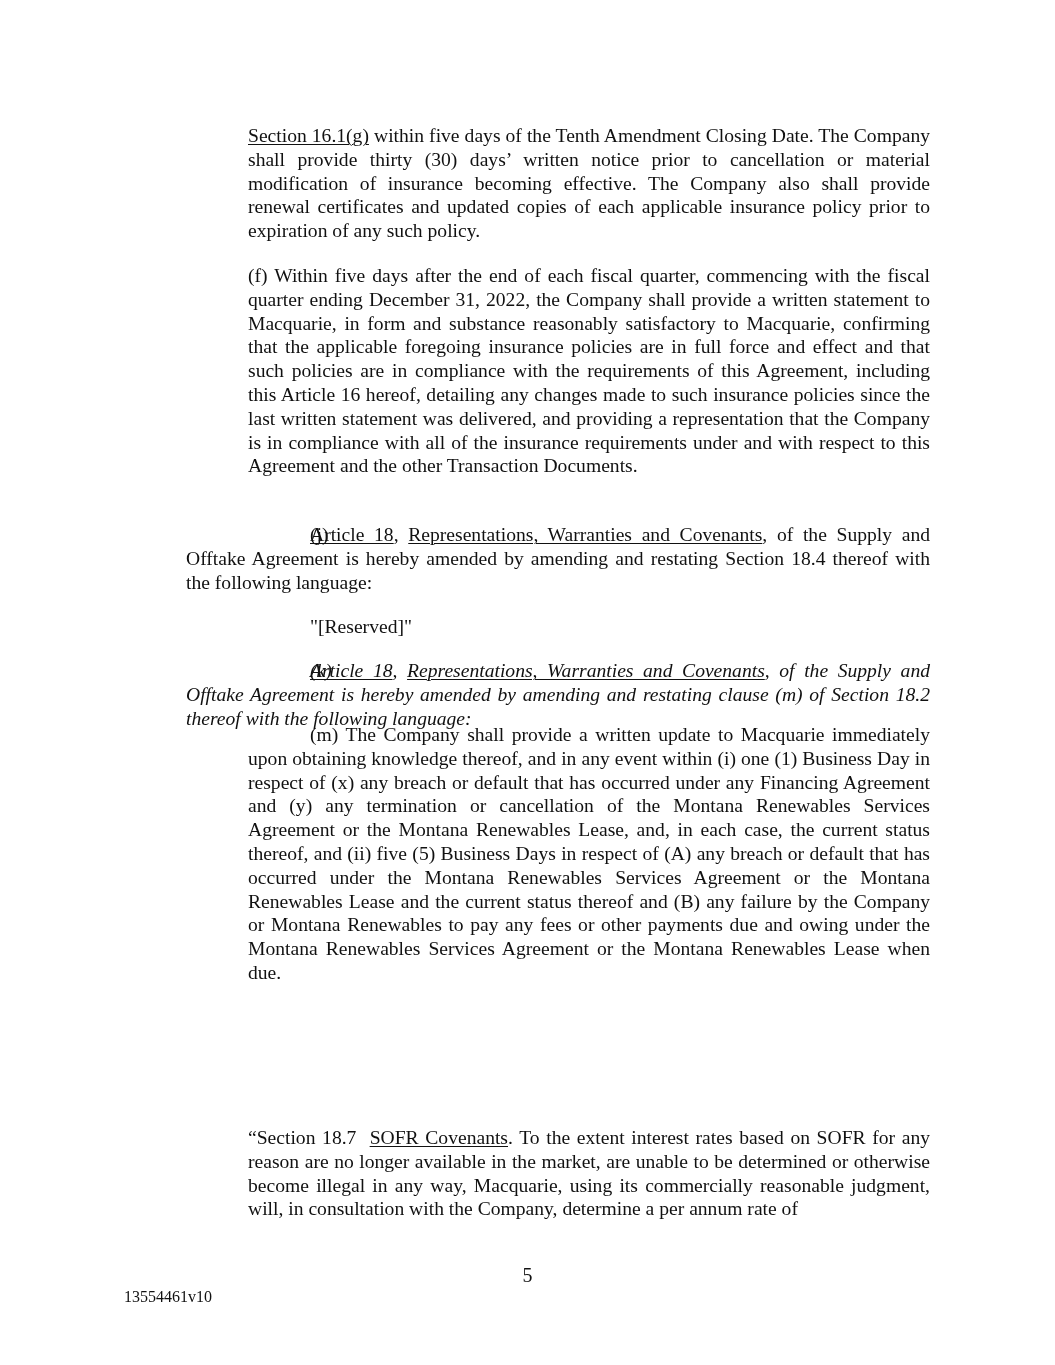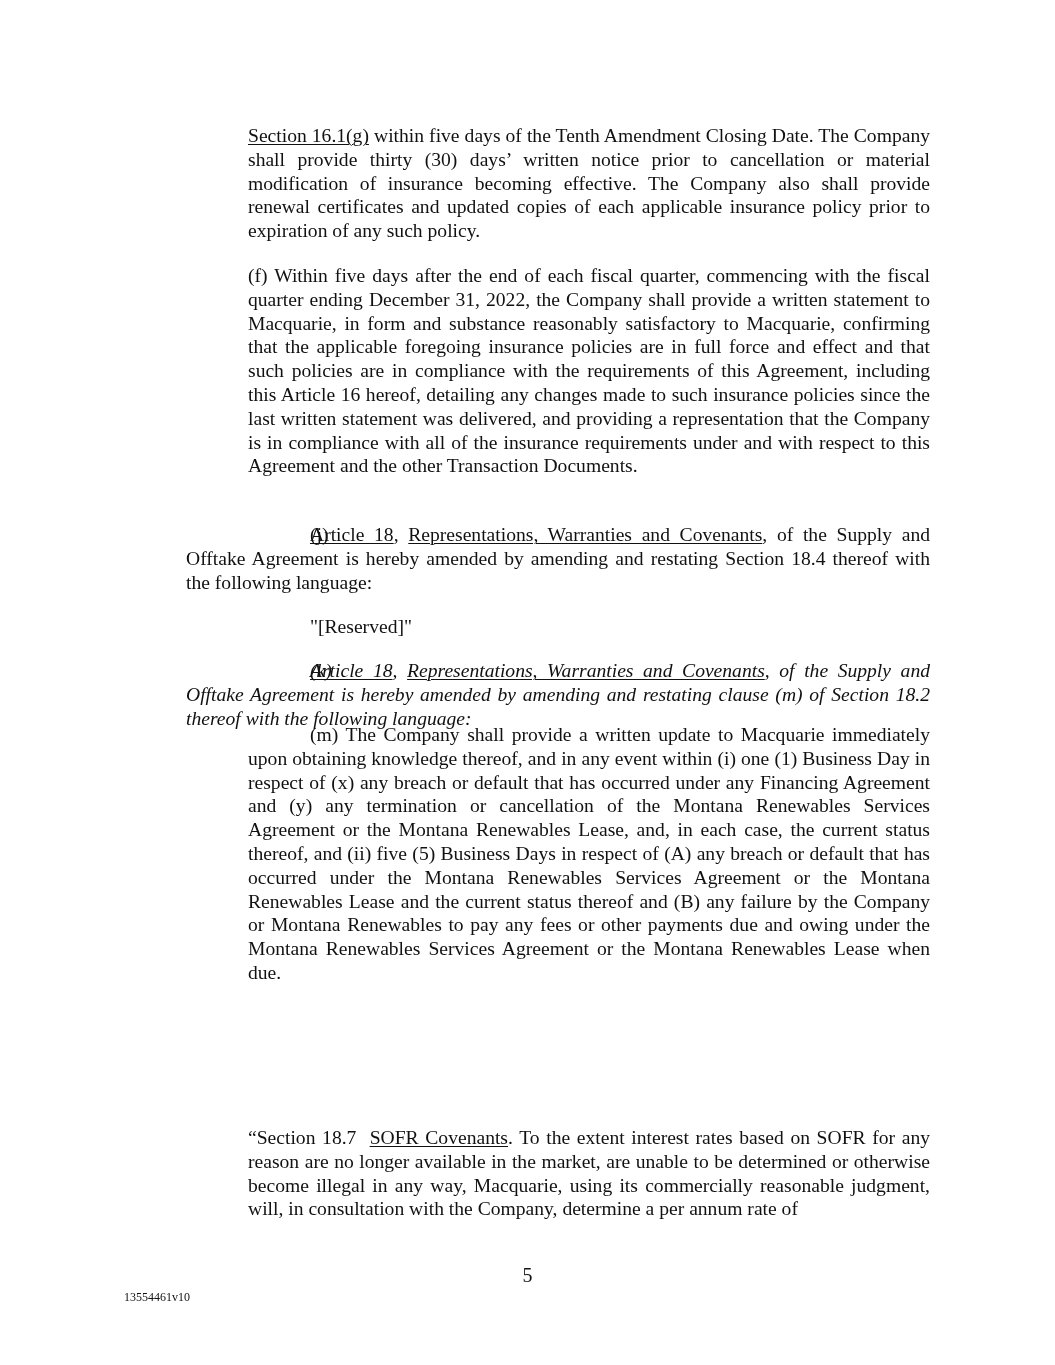--- a/index.html
+++ b/index.html
@@ -56,21 +56,21 @@
       left: 0;
       width: 1055px;
       text-align: center;
       top: 1264px;
       font-size: 20px;
     }
     .doc-id {
       position: absolute;
       left: 124px;
       top: 1290px;
-      font-size: 12px;
+      font-size: 16px;
       line-height: 14px;
     }
   </style>
 </head>
 <body>
 
 <div class="page">
 
   <p class="block indented" style="top:124px;"><span class="u">Section 16.1(g)</span><span> within five days of the Tenth Amendment Closing Date.  The Company shall provide thirty (30) days’ written notice prior to cancellation or material modification of insurance becoming effective.  The Company also shall provide renewal certificates and updated copies of each applicable insurance policy prior to expiration of any such policy.</span></p>
 

